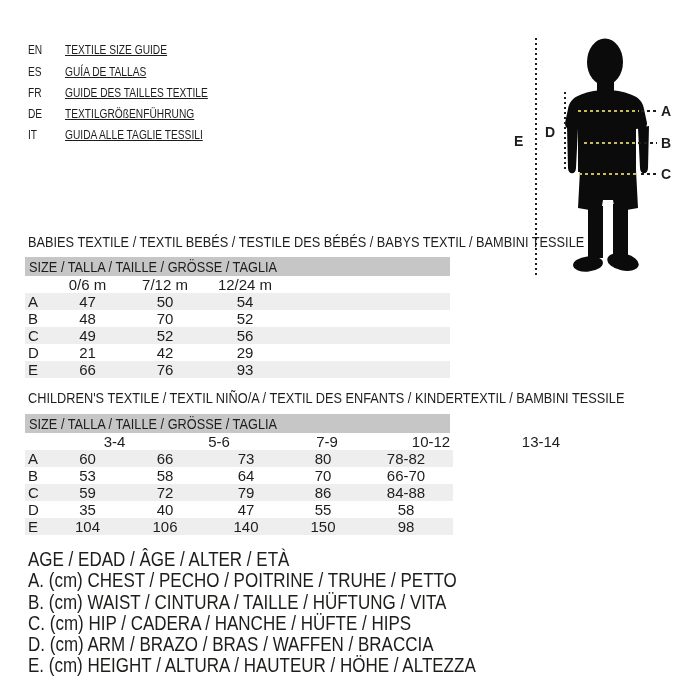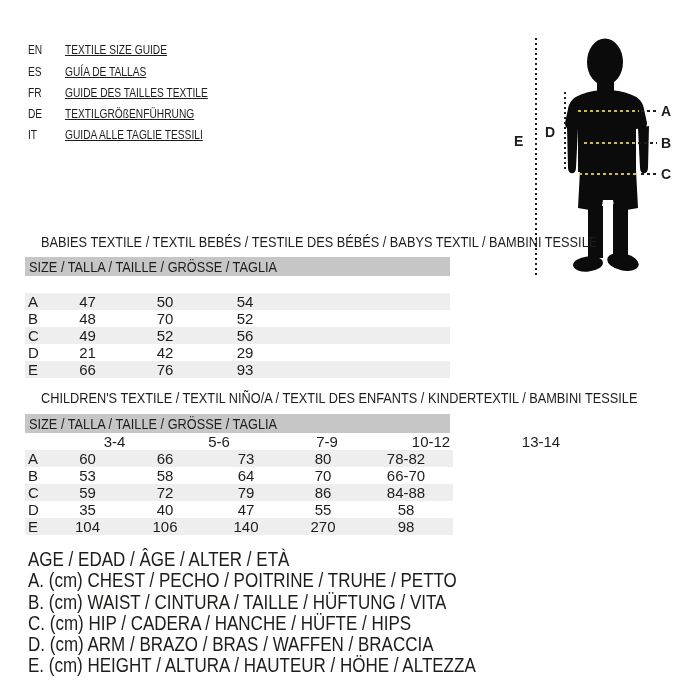--- a/index.html
+++ b/index.html
@@ -5,21 +5,21 @@
   html,body{margin:0;padding:0;background:#ffffff;}
   .page{position:relative;width:700px;height:700px;background:#ffffff;overflow:hidden;
         font-family:"Liberation Sans",sans-serif;color:#1d1d1b;}
   .abs{position:absolute;}
   
   .cnd{display:inline-block;transform:scaleX(0.85);transform-origin:0 50%;white-space:nowrap;}
   
   .lang-row{display:flex;height:21.3px;align-items:flex-end;font-size:12px;text-decoration:underline;}
   .lang-code{width:37px;flex:0 0 37px;}
   
-  .sec-title{font-size:15px;height:17px;line-height:17px;margin-left:13px;}
+  .sec-title{font-size:15px;height:17px;line-height:17px;}
   
   .bar{background:#c6c6c6;height:19px;line-height:19px;font-size:15px;padding-left:4px;box-sizing:border-box;}
   
   .grid-babies{display:grid;grid-template-columns:25px 75px 80px 80px;}
   .grid-children{display:grid;grid-template-columns:25px 75px 80px 82px 72px 94px;}
   .trow{height:17px;line-height:17px;font-size:15px;}
   .stripe{background:#eeeeee;}
   .cell{text-align:center;}
   .lblcell{text-align:left;padding-left:3px;}
   
@@ -89,20 +89,26 @@
   <div class="abs hdash-y" style="left:579px;top:173px;width:60px;"></div>
   <div class="abs hdash-k" style="left:641px;top:173px;width:16px;"></div>
   <div class="abs meas-label" style="left:661px;top:166px;">C</div>
 
   <div class="abs sec-title" style="left:28px;top:233px;">
     <span class="cnd">BABIES TEXTILE / TEXTIL BEBÉS / TESTILE DES BÉBÉS / BABYS TEXTIL / BAMBINI TESSILE</span>
   </div>
   <div class="abs bar" style="left:25px;top:257px;width:425px;">
     <span class="cnd">SIZE / TALLA / TAILLE / GRÖSSE / TAGLIA</span>
   </div>
+  <div class="abs grid-babies trow" style="left:25px;top:276px;width:425px;">
+    <div class="lblcell"></div>
+    <div class="cell">0/6 m</div>
+    <div class="cell">7/12 m</div>
+    <div class="cell">12/24 m</div>
+  </div>
   <div class="abs grid-babies trow stripe" style="left:25px;top:293px;width:425px;">
     <div class="lblcell">A</div>
     <div class="cell">47</div>
     <div class="cell">50</div>
     <div class="cell">54</div>
   </div>
   <div class="abs grid-babies trow" style="left:25px;top:310px;width:425px;">
     <div class="lblcell">B</div>
     <div class="cell">48</div>
     <div class="cell">70</div>
@@ -171,21 +177,21 @@
     <div class="cell">40</div>
     <div class="cell">47</div>
     <div class="cell">55</div>
     <div class="cell">58</div>
   </div>
   <div class="abs grid-children trow stripe" style="left:25px;top:518px;width:428px;">
     <div class="lblcell">E</div>
     <div class="cell">104</div>
     <div class="cell">106</div>
     <div class="cell">140</div>
-    <div class="cell">270</div>
+    <div class="cell">150</div>
     <div class="cell">98</div>
   </div>
 
   <div class="abs" style="left:28px;top:549px;">
     <div class="legend-line"><span class="cnd">AGE / EDAD / ÂGE / ALTER / ETÀ</span></div>
     <div class="legend-line"><span class="cnd">A. (cm) CHEST / PECHO / POITRINE / TRUHE / PETTO</span></div>
     <div class="legend-line"><span class="cnd">B. (cm) WAIST / CINTURA / TAILLE / HÜFTUNG / VITA</span></div>
     <div class="legend-line"><span class="cnd">C. (cm) HIP / CADERA / HANCHE / HÜFTE / HIPS</span></div>
     <div class="legend-line"><span class="cnd">D. (cm) ARM / BRAZO / BRAS / WAFFEN / BRACCIA</span></div>
     <div class="legend-line"><span class="cnd">E. (cm) HEIGHT / ALTURA / HAUTEUR / HÖHE / ALTEZZA</span></div>

